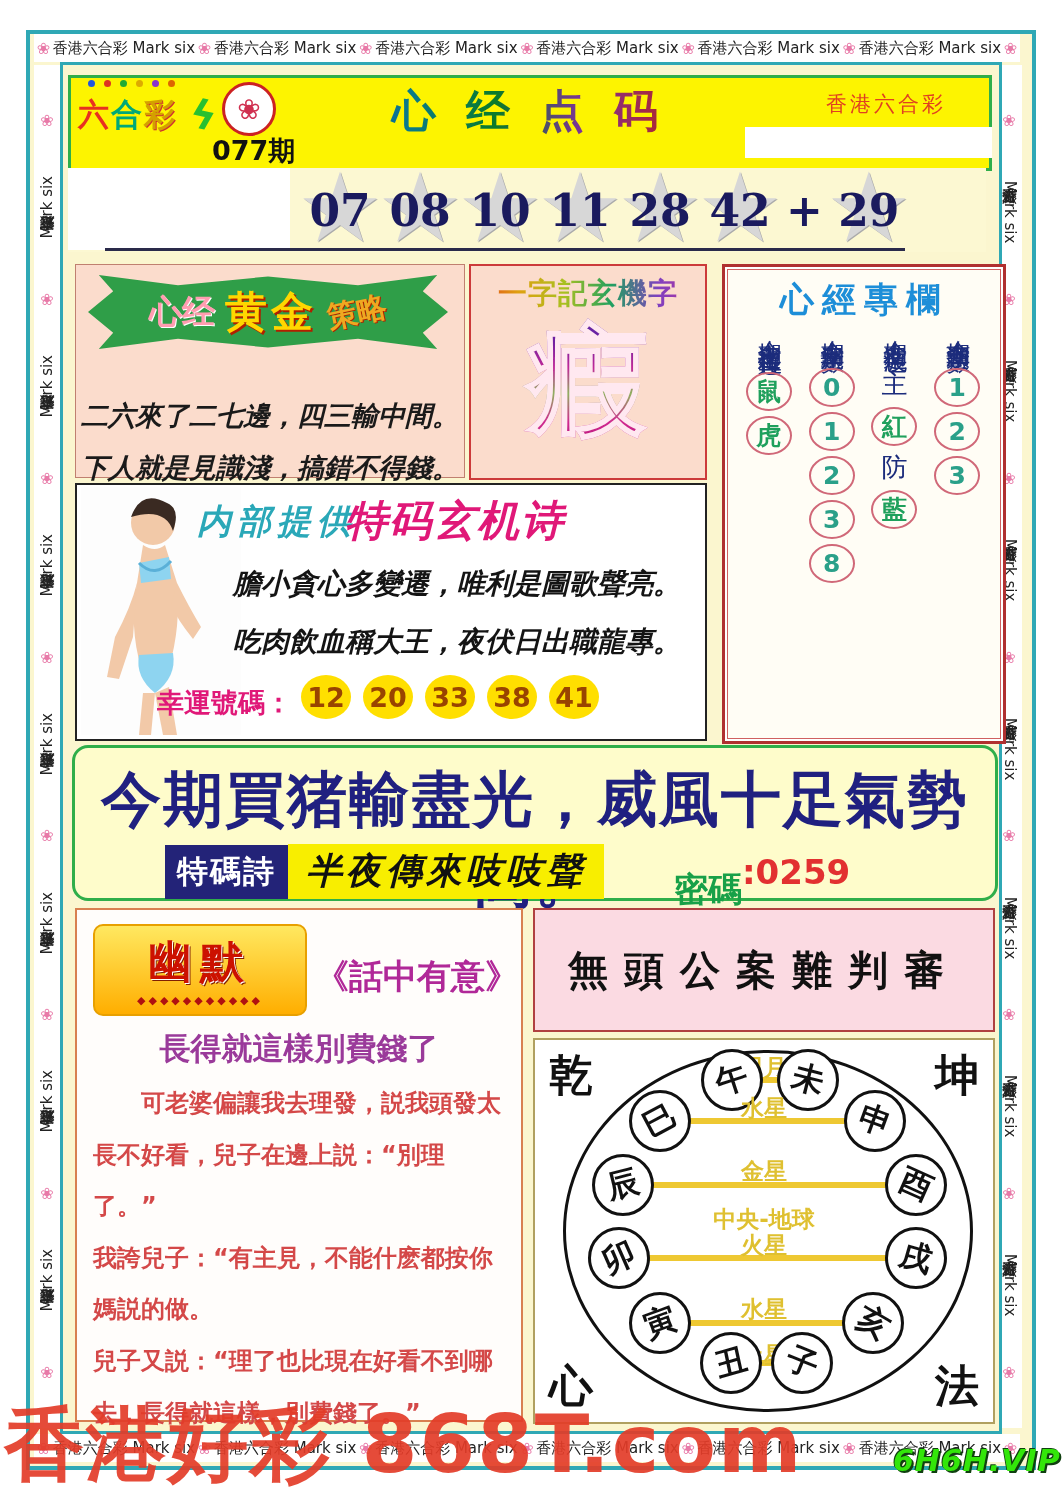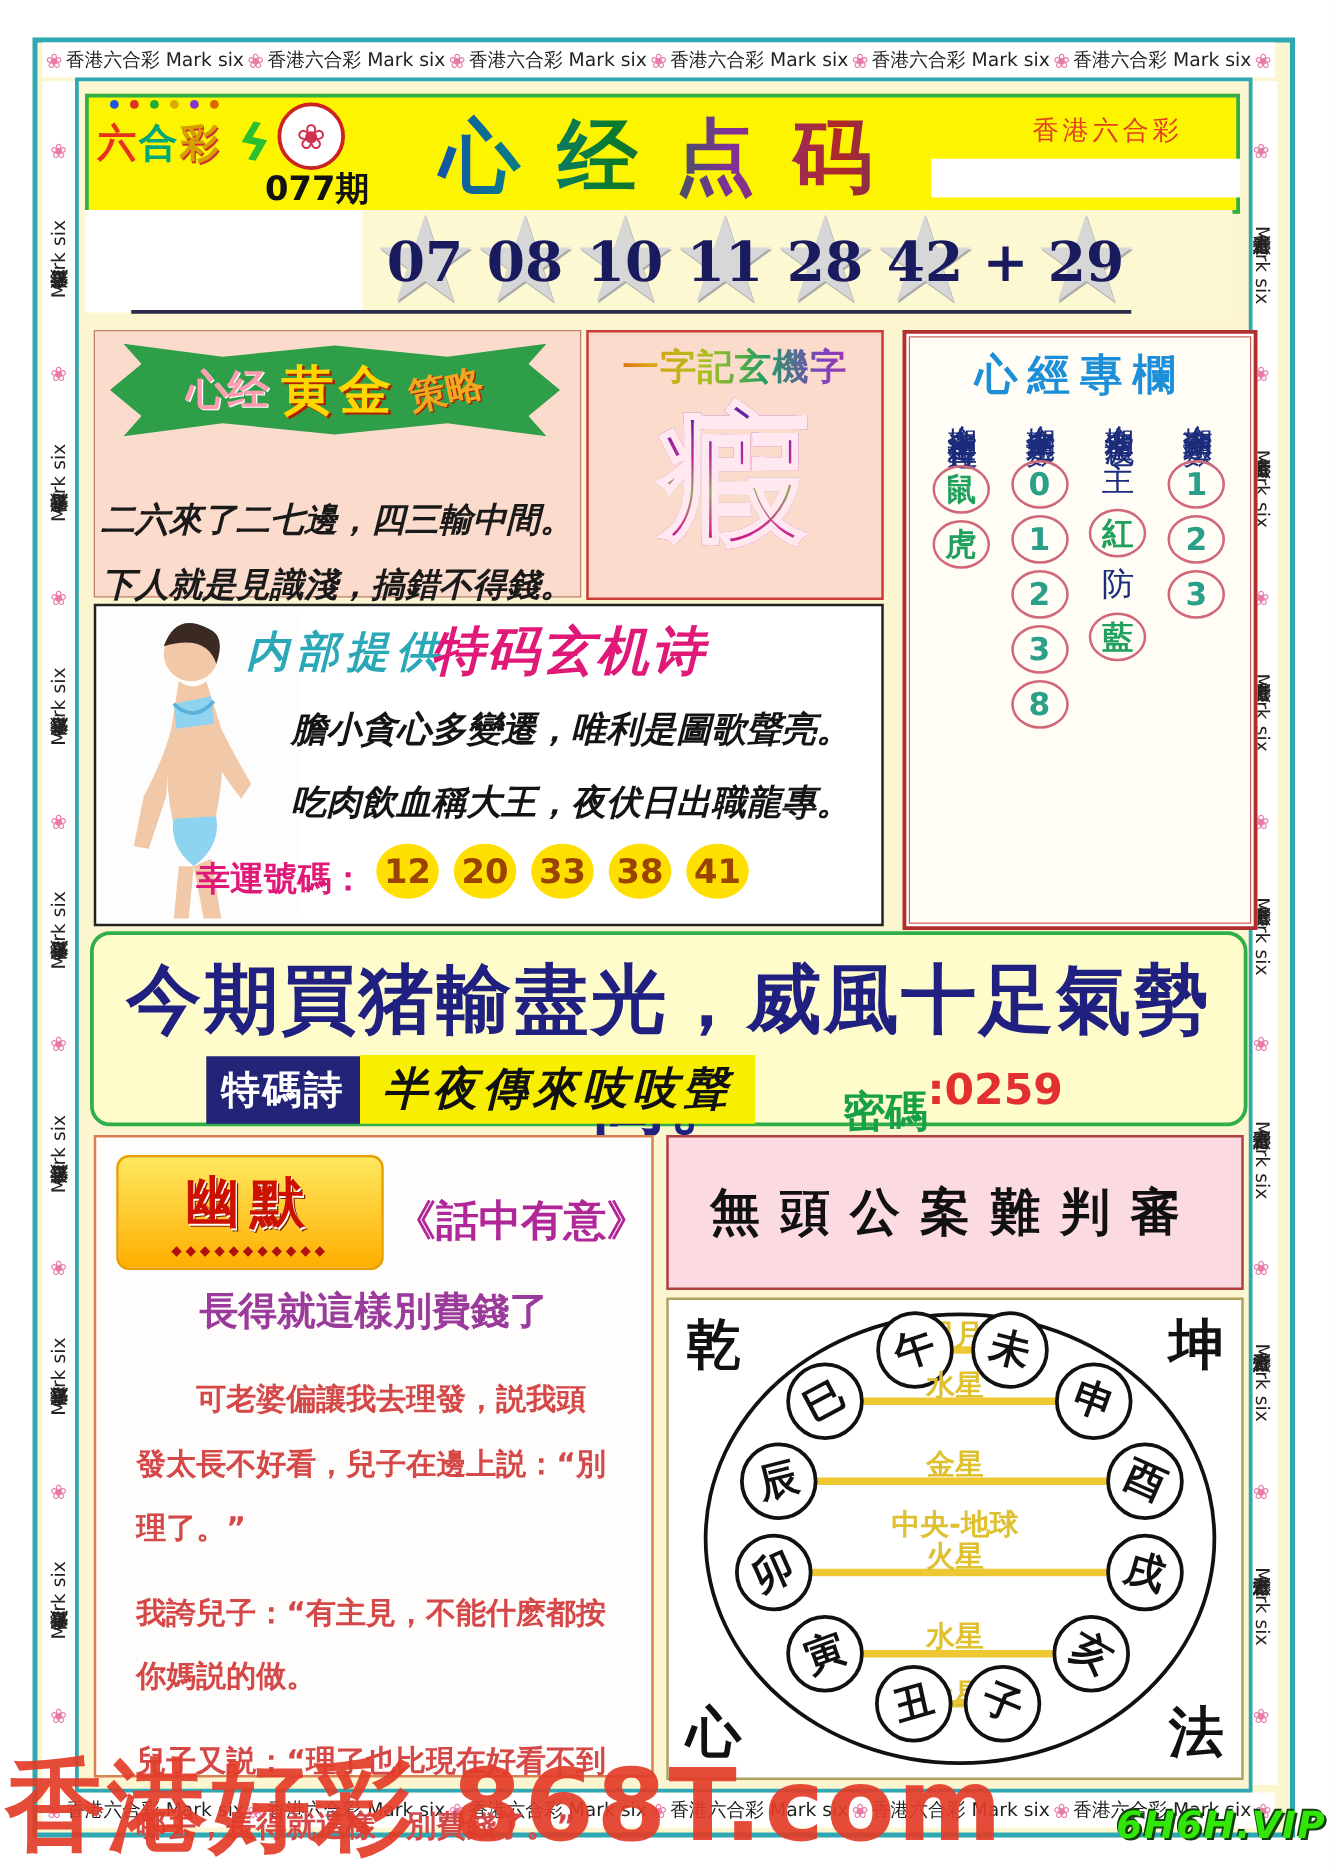--- a/index.html
+++ b/index.html
@@ -23,21 +23,21 @@
   .header-box{left:68px;top:75px;width:918px;height:90px;background:#fdf400;border:3px solid #2fae4a;}
   .logo-dots{left:88px;top:80px;display:flex;gap:9px;}
   .logo-dots i{width:7px;height:7px;border-radius:50%;display:block;}
   .logo-text{left:78px;top:94px;font-size:31px;font-weight:bold;letter-spacing:2px;}
   .logo-c1{color:#e83020;} .logo-c2{color:#00a878;} .logo-c3{color:#d4a000;text-shadow:1px 1px 0 #d03030;}
   .logo-bolt{left:190px;top:92px;font-size:40px;font-weight:bold;color:#28c030;transform:rotate(12deg);}
   .emblem{left:222px;top:82px;width:48px;height:48px;border:3px solid #cc2222;border-radius:50%;
           background:#fff;display:flex;align-items:center;justify-content:center;}
   .emblem span{color:#d03050;font-size:28px;}
   .issue{left:212px;top:133px;font-size:27px;color:#111;font-weight:bold;}
-  .main-title{left:320px;top:82px;width:440px;text-align:center;font-size:64px;font-weight:bold;
+  .main-title{left:320px;top:82px;width:440px;text-align:center;font-size:44px;font-weight:bold;
      letter-spacing:30px;font-family:"DejaVu Serif","Liberation Serif",serif;
      background:linear-gradient(90deg,#1840b8,#0a7a8a,#0a7a2a,#80309a,#b02828,#303a9a);
      -webkit-background-clip:text;background-clip:text;color:transparent;white-space:nowrap;}
   .brand{left:826px;top:90px;font-size:21px;color:#e04020;letter-spacing:3px;}
   .patch{background:#ffffff;}
   
   .stars-row{left:68px;top:168px;width:918px;height:84px;background:#fcf8d2;}
   .star-cells{left:300px;top:170px;display:flex;align-items:center;}
   .star-cell{position:relative;width:80px;height:80px;display:flex;align-items:center;justify-content:center;}
   .star-glyph{position:absolute;left:50%;top:50%;transform:translate(-50%,-52%);font-size:96px;color:#d7d7d7;
@@ -111,21 +111,21 @@
   .humor-box{left:75px;top:908px;width:444px;height:510px;background:#fffdfb;border:2px solid #d88050;}
   .humor-badge{left:16px;top:14px;width:210px;height:88px;border-radius:10px;
      background:linear-gradient(180deg,#ffe860,#ffae00);border:2px solid #e8a000;
      display:flex;flex-direction:column;align-items:center;justify-content:center;}
   .humor-badge .bt{font-size:44px;font-weight:bold;color:#cc1100;letter-spacing:8px;
      text-shadow:1px 1px 0 #fff,2px 2px 0 #802000;font-family:"DejaVu Serif","Liberation Serif",serif;}
   .humor-badge .bd{font-size:11px;color:#b01010;letter-spacing:3px;margin-top:2px;}
   .humor-sub{left:238px;top:44px;font-size:34px;font-weight:bold;color:#b02898;}
   .humor-title{left:0;top:118px;width:100%;text-align:center;font-size:31px;font-weight:bold;color:#9a3a9a;}
   .humor-body{left:16px;top:168px;width:414px;}
-  .humor-body p{margin:16px;font-size:24px;color:#d44848;line-height:2.15;font-weight:bold;}
+  .humor-body p{margin:0;font-size:24px;color:#d44848;line-height:2.15;font-weight:bold;}
   .humor-body p:first-child{text-indent:2em;}
   
   .zodiac-box{left:533px;top:908px;width:458px;height:120px;background:#fbdae2;border:2px solid #b04040;
      display:flex;flex-direction:column;align-items:center;justify-content:center;}
   .zb-line{font-size:40px;font-weight:bold;color:#111;letter-spacing:16px;line-height:1.4;
      font-family:"DejaVu Serif","Liberation Serif",serif;white-space:nowrap;}
   
   .diagram-box{left:533px;top:1038px;width:458px;height:382px;background:#ffffff;border:2px solid #b0a060;}
   .corner{font-size:44px;font-weight:bold;color:#111;font-family:"DejaVu Serif","Liberation Serif",serif;}
   .big-circle{left:28px;top:10px;width:404px;height:356px;border:3px solid #111;border-radius:50%;}

